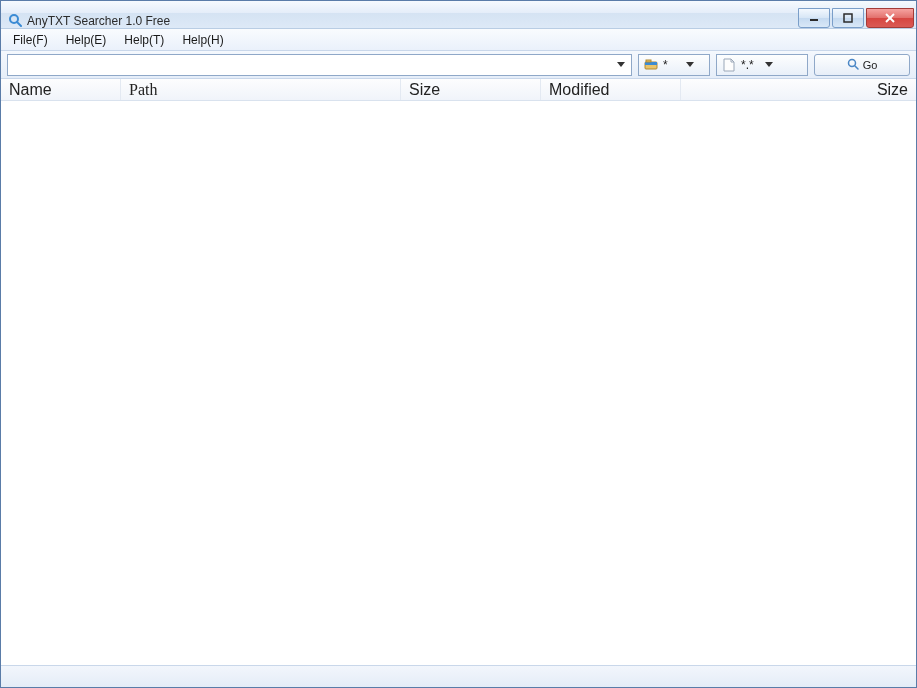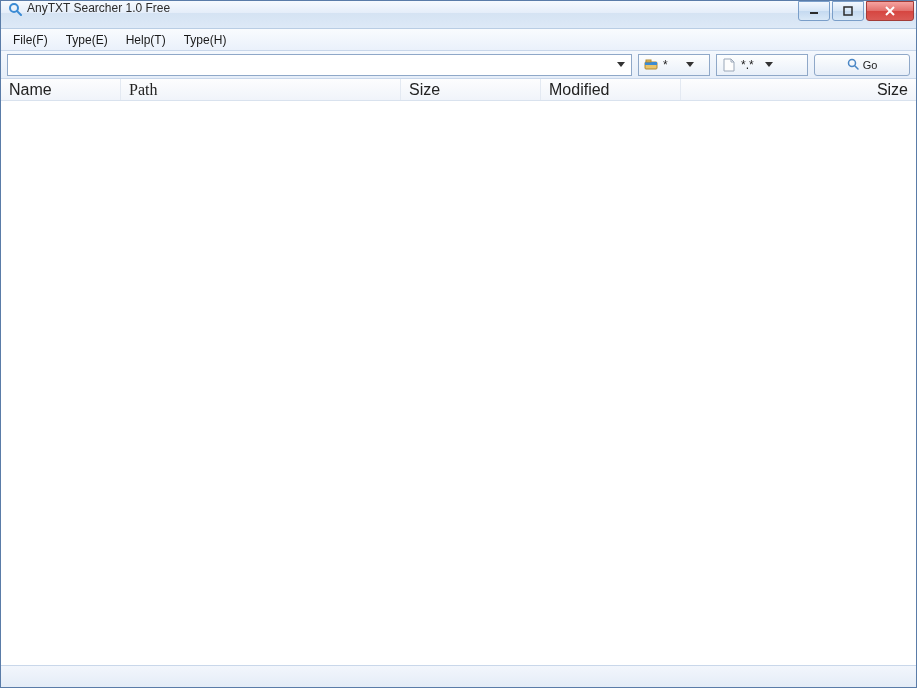--- a/index.html
+++ b/index.html
@@ -17,21 +17,21 @@
     background: linear-gradient(to bottom, #e8f0fb 0%, #d9e7f7 100%);
     border: 1px solid #5a7ca8;
     display: flex;
     flex-direction: column;
   }
   
   .titlebar {
     height: 28px;
     background: linear-gradient(to bottom, #f6fafe 0%, #e4edf9 45%, #d5e3f3 46%, #dde9f7 100%);
     display: flex;
-    align-items: flex-start;
+    align-items: flex-end;
     padding: 0 0 0 6px;
     border-bottom: 1px solid #b9cde4;
     position: relative;
   }
   .titlebar .app-icon {
     width: 16px; height: 16px;
     display: inline-flex; align-items: center; justify-content: center;
     margin-right: 4px;
   }
   .titlebar .title-text {
@@ -205,23 +205,23 @@
         <svg width="12" height="10" viewBox="0 0 12 10">
           <line x1="2" y1="1" x2="10" y2="9" stroke="#fff" stroke-width="2"></line>
           <line x1="10" y1="1" x2="2" y2="9" stroke="#fff" stroke-width="2"></line>
         </svg>
       </div>
     </div>
   </div>
 
   <div class="menubar">
     <div class="menu-item">File(F)</div>
-    <div class="menu-item">Type(E)</div>
+    <div class="menu-item">Help(E)</div>
     <div class="menu-item">Help(T)</div>
-    <div class="menu-item">Type(H)</div>
+    <div class="menu-item">Help(H)</div>
   </div>
 
   <div class="toolbar">
     <div class="search-wrap">
       <input class="search-input" type="text" placeholder="" value="" style="">
       <span class="dropdown-caret">
         <svg width="8" height="6" viewBox="0 0 8 6">
             <polygon points="0,0 8,0 4,5" fill="#333"></polygon>
           </svg>
       </span>

